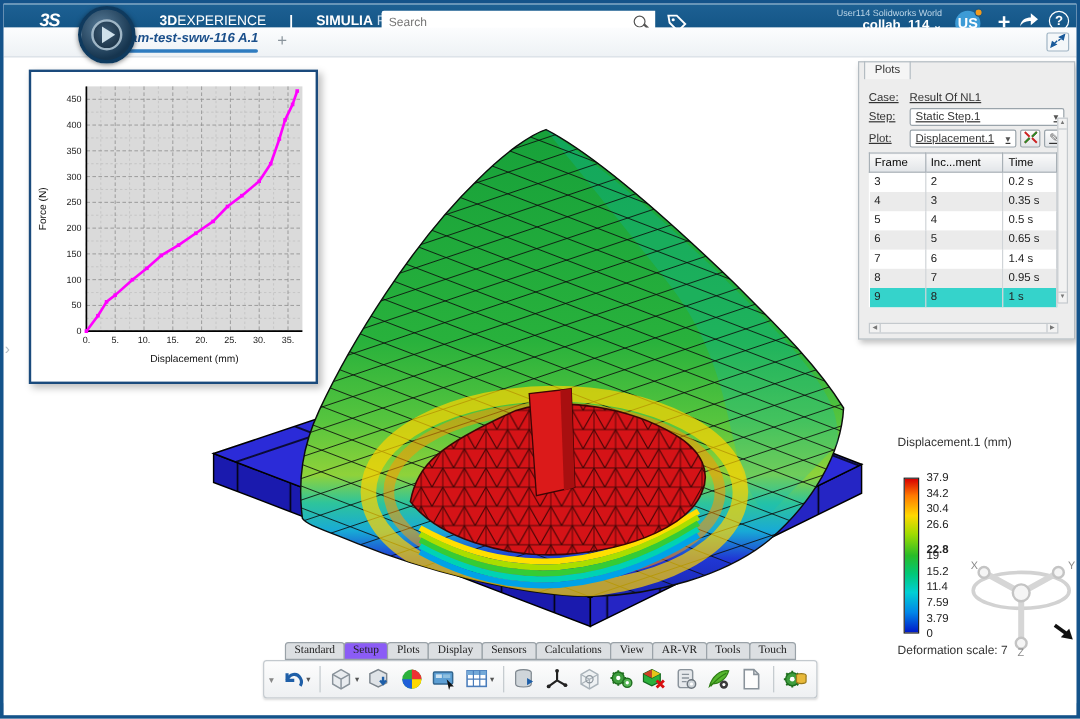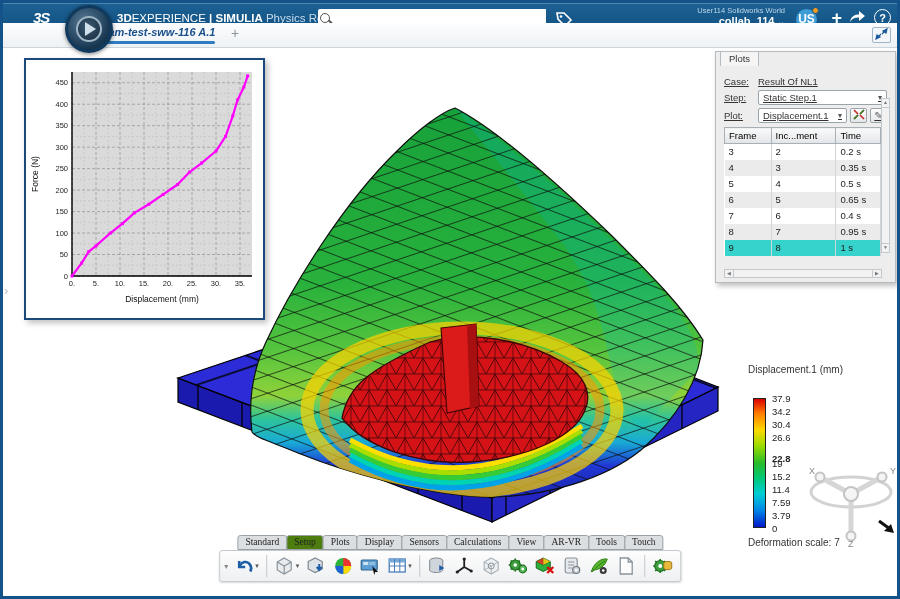--- a/index.html
+++ b/index.html
@@ -14,21 +14,21 @@
   .logo-3ds{ position:absolute; left:30px; top:5px; color:#fff; font-weight:bold;
     font-style:italic; font-size:15px; letter-spacing:-1px; }
   .compass{ position:absolute; left:62px; top:2px; width:48px; height:48px; z-index:30;
     border-radius:50%; background:radial-gradient(circle at 40% 35%, #5a7d99, #16354f 70%);
     border:3px solid #0f3a5e; box-shadow:0 1px 4px rgba(0,0,0,.5); }
   .compass .inner{ position:absolute; left:8px; top:8px; width:26px; height:26px;
     border-radius:50%; border:2px solid #9fb6c6; background:radial-gradient(circle at 45% 40%, #3c5a73, #13293c); }
   .compass .play{ position:absolute; left:17px; top:14px; width:0; height:0;
     border-left:11px solid #cfe0ea; border-top:7px solid transparent; border-bottom:7px solid transparent; }
   .app-title{ position:absolute; left:114px; top:8px; color:#fff; font-size:11.5px; white-space:nowrap; }
-  .app-title .b{ font-weight:bold; }
+  .app-title .b{ font-weight:bold;margin-left:16px; }
   .app-title .lite{ color:#c6dcee; }
   .searchwrap{ position:absolute; left:315px; top:5px; width:228px; height:20px;
     background:#fff; border-radius:2px 0 0 2px; display:flex; align-items:center; }
   .searchwrap input{ flex:1; border:none; outline:none; font-size:10px; padding:0 6px;
     color:#444; background:transparent; font-family:"Liberation Sans",sans-serif;}
   .mag{ position:relative; width:16px; height:16px; margin-right:4px; }
   .mag::before{ content:""; position:absolute; left:2px; top:2px; width:8px; height:8px;
     border:1.6px solid #555; border-radius:50%; }
   .mag::after{ content:""; position:absolute; left:10px; top:10px; width:5px; height:1.7px;
     background:#555; transform:rotate(45deg); }
@@ -108,21 +108,21 @@
 
   
   .triad{ position:absolute; left:802px; top:400px; }
   .corner-arrow{ position:absolute; left:873px; top:468px; }
 
   
   .bottom-tab-bar{ position:absolute; left:50%; top:487px; transform:translateX(-50%);
     display:flex; white-space:nowrap; }
   .btab{ font-size:9.5px; padding:1px 7px 2px; background:#dcdfe2; border:1px solid #9aa2a8;
     border-radius:3px 3px 0 0; margin-right:-1px; color:#222; cursor:pointer; font-family:Liberation Serif, serif;}
-  .btab.active{ background:#4d7c0f; position:relative; z-index:2; }
+  .btab.active{ background:#8b5cf6; position:relative; z-index:2; }
   .toolbar{ position:absolute; left:50%; top:502px; transform:translateX(-50%);
     display:flex; align-items:center; background:linear-gradient(#fdfdfd,#eef0f2);
     border:1px solid #c3c9ce; border-radius:3px; padding:2px 4px; box-shadow:0 1px 2px rgba(0,0,0,.15);}
   .tbtn{ width:27px; height:26px; display:flex; align-items:center; justify-content:center;
     background:none; border:none; border-radius:3px; cursor:pointer; position:relative;}
   .tcaret{ font-size:7px; color:#555; margin:0 3px 0 -2px; }
   .tsep{ width:1px; height:22px; background:#c3c9ce; margin:0 4px; }
   .tb-overflow{ font-size:8px; color:#888; background:none;border:none; margin-right:2px; cursor:pointer;}
 </style>
 </head>
@@ -132,20 +132,21 @@
 
   <div class="topbar">
     <div class="logo-3ds">3S</div>
     <div class="app-title">
       <span class="b">3D</span><span>EXPERIENCE</span>
       <span class="b">|</span>
       <span class="b">SIMULIA</span>
       <span class="lite">Physics Results Explo...</span>
     </div>
     <div class="searchwrap">
+      <input type="text" placeholder="Search" style="">
       <span class="mag"></span>
     </div>
     <svg class="tagicon" viewBox="0 0 18 18">
       <path d="M2 3 L9 3 L16 10 L10 16 L3 9 Z" fill="none" stroke="#fff" stroke-width="1.6"></path>
       <circle cx="6" cy="6.5" r="1.3" fill="#fff"></circle>
     </svg>
     <div class="user-block">
       <div class="user-line1">User114 Solidworks World</div>
       <div class="user-line2"><span>collab_114</span>
         <span class="caret">⌄</span></div>
@@ -404,21 +405,21 @@
                 <td>0.5 s</td>
               </tr>
               <tr class="">
                 <td>6</td>
                 <td>5</td>
                 <td>0.65 s</td>
               </tr>
               <tr class="">
                 <td>7</td>
                 <td>6</td>
-                <td>0.4 s</td>
+                <td>1.4 s</td>
               </tr>
               <tr class="">
                 <td>8</td>
                 <td>7</td>
                 <td>0.95 s</td>
               </tr>
               <tr class="selected">
                 <td>9</td>
                 <td>8</td>
                 <td>1 s</td>

